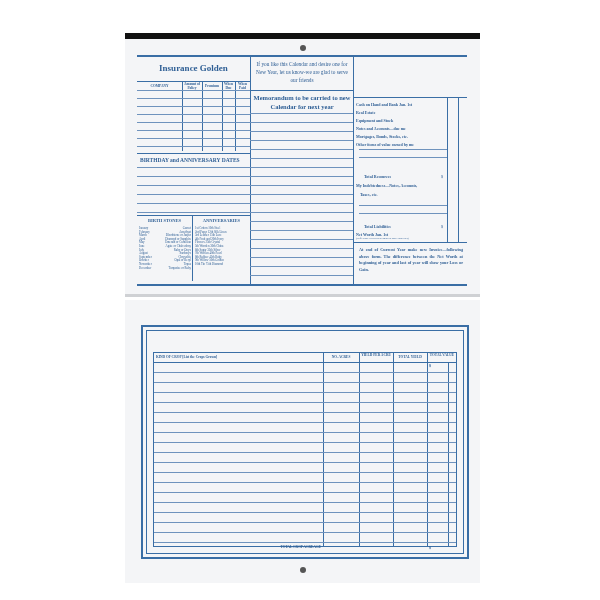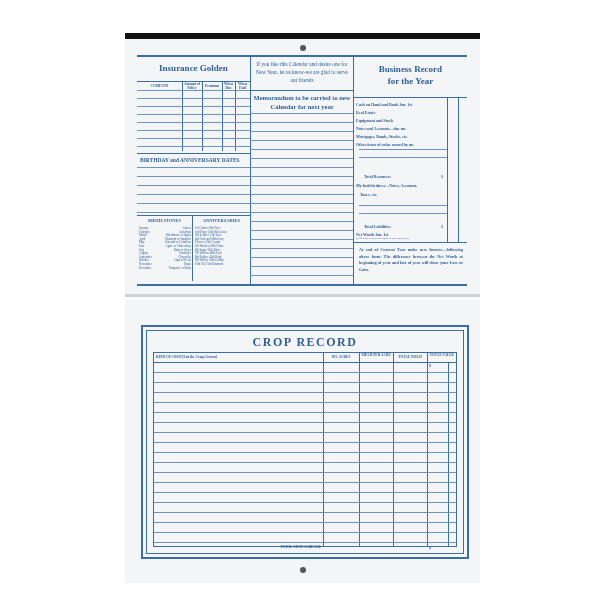--- a/index.html
+++ b/index.html
@@ -153,24 +153,20 @@
       <div class="row-line" style="top:99px;"></div>
       <div class="row-line" style="top:108px;"></div>
       <div class="row-line" style="top:117px;"></div>
       <div class="row-line" style="top:126px;"></div>
       <div class="row-line" style="top:135px;"></div>
       <div class="row-line" style="top:144px;"></div>
       <div class="row-line" style="top:153px;"></div>
       <div class="row-line" style="top:162px;"></div>
   </div>
 
-  <div class="title" style="left:217px;width:113px;top:6px;font-size:9px;line-height:12px;">
-    <div>Business Record</div>
-    <div>for the Year</div>
-  </div>
   <div class="hline" style="left:216px;width:114px;top:40px;"></div>
   <div class="vline" style="left:310px;top:40px;height:145px;"></div>
   <div class="vline" style="left:321px;top:40px;height:145px;"></div>
   <div style="position:absolute;left:219px;width:88px;top:44px;font-size:4px;line-height:8px;font-weight:bold;">
     <div>Cash on Hand and Bank Jan. 1st</div>
     <div>Real Estate</div>
     <div>Equipment and Stock</div>
     <div>Notes and Accounts—due me</div>
     <div>Mortgages, Bonds, Stocks, etc.</div>
     <div>Other items of value owned by me</div>
@@ -195,21 +191,20 @@
   <div style="position:absolute;left:222px;width:104px;top:190px;font-size:4.2px;line-height:6.5px;text-align:justify;font-weight:bold;">At end of Current Year make new Invoice—following above form. The difference between the Net Worth at beginning of year and last of year will show your Loss or Gain.</div>
 </div>
 
 <div class="bottom-gap"></div>
 
 <div class="bottom-page"></div>
 <div class="hole" style="left:300px;top:567px;"></div>
 
 <div class="crop-outer">
   <div class="crop-inner">
-    <div class="crop-title">CROP RECORD</div>
     <div class="tbl">
 
       <div class="hdr" style="left:2px;top:2px;text-align:left;">KIND OF CROP [List the Crops Grown]</div>
       <div class="hdr" style="left:169px;width:36px;top:2px;">NO. ACRES</div>
       <div class="hdr" style="left:205px;width:34px;top:0px;width:34px;">YIELD PER ACRE</div>
       <div class="hdr" style="left:239px;width:34px;top:2px;">TOTAL YIELD</div>
       <div class="hdr" style="left:273px;width:30px;top:0px;">TOTAL VALUE</div>
 
       <div class="vline" style="left:169px;top:0;bottom:0;"></div>
       <div class="vline" style="left:205px;top:0;bottom:0;"></div>

